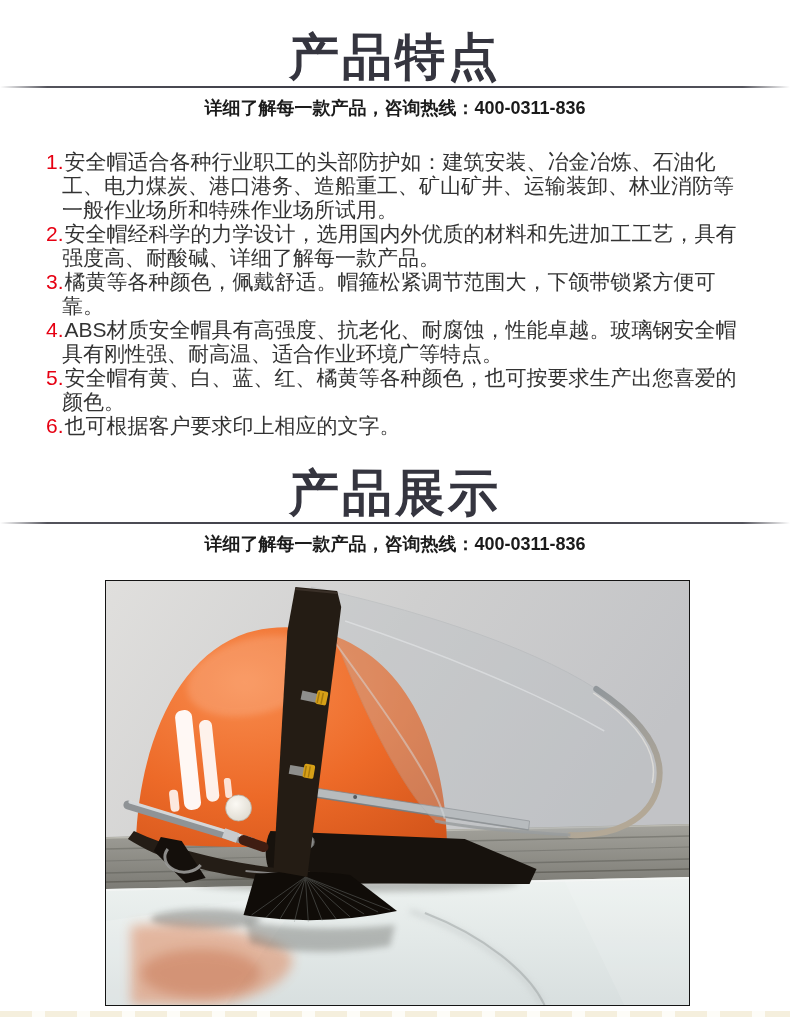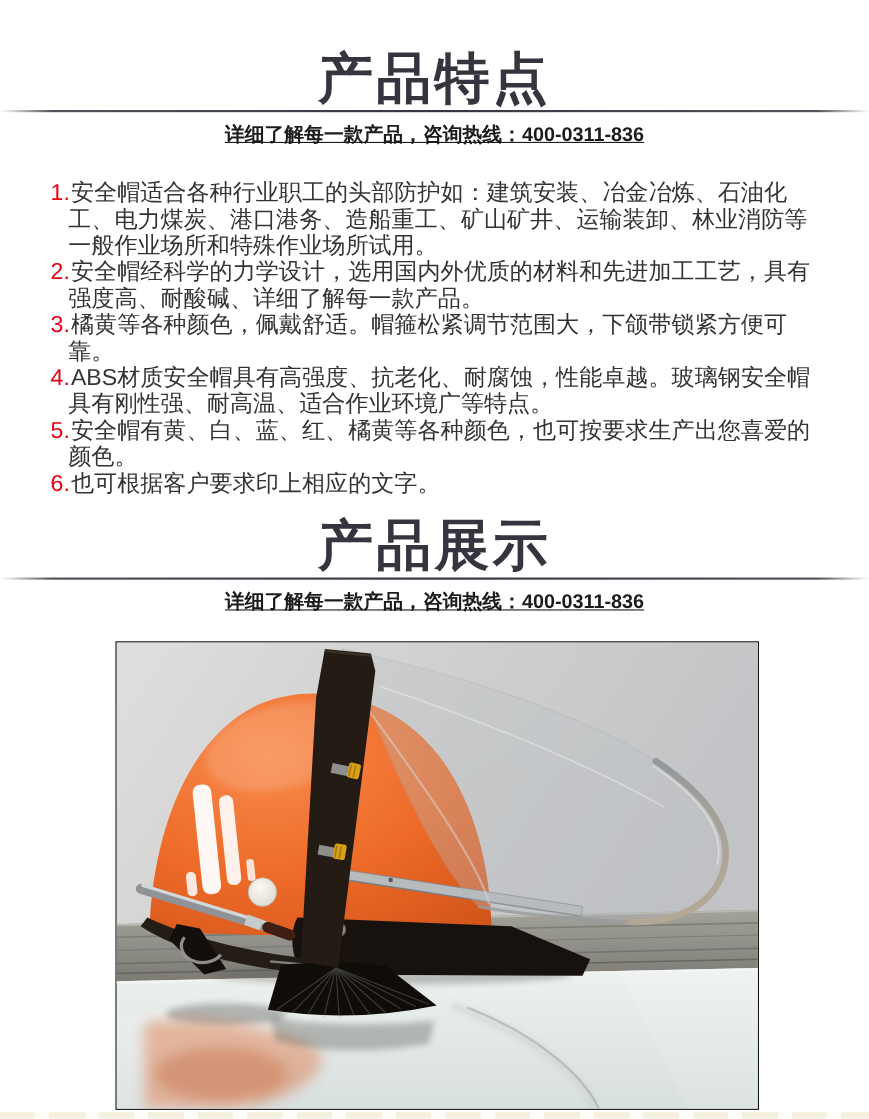--- a/index.html
+++ b/index.html
@@ -4,37 +4,37 @@
 <style>
   * { margin:0; padding:0; box-sizing:border-box; }
   html,body { background:#ffffff; }
   body {
     width:790px; height:1017px;
     position:relative; overflow:hidden;
     font-family:"Liberation Sans","DejaVu Sans",sans-serif;
     color:#333333;
   }
   .section-header { text-align:center; }
-  .header-features { padding-top:45px; }
-  .header-display { margin-top:18px; }
+  .header-features { padding-top:31px; }
+  .header-display { margin-top:29px; }
   .big-title {
     font-size:50px; line-height:52px; font-weight:900;
     color:#35353f; letter-spacing:3px;
     font-family:"Liberation Sans","DejaVu Sans",sans-serif;
   }
   .divider {
     height:2px; margin-top:3px;
     background:linear-gradient(90deg,
       rgba(53,53,63,0) 0%, rgba(53,53,63,0.85) 6%,
       #35353f 50%,
       rgba(53,53,63,0.85) 94%, rgba(53,53,63,0) 100%);
   }
   .subtitle {
     margin-top:9px; font-size:18px; line-height:22px;
-    font-weight:bold; color:#1b1b1b;text-decoration:underline;
+    font-weight:bold; color:#1b1b1b;
   }
   .features-list {
     list-style:none;
     margin:31px 44px 0 46px;
     font-size:21px; line-height:24px; color:#333333;
   }
   .features-list li { padding-left:16px; text-indent:-16px; }
   .item-num { color:#e60012; padding-right:1px; }
   .photo-frame {
     width:585px; height:426px;

